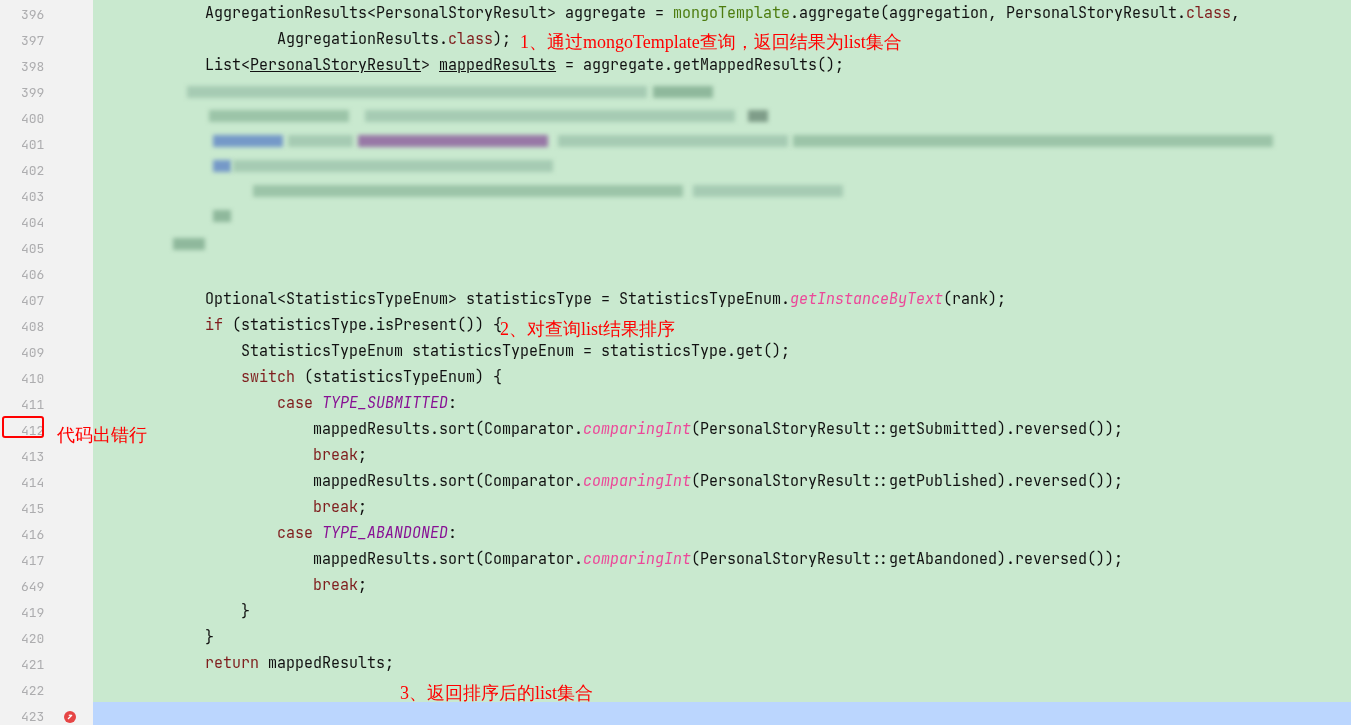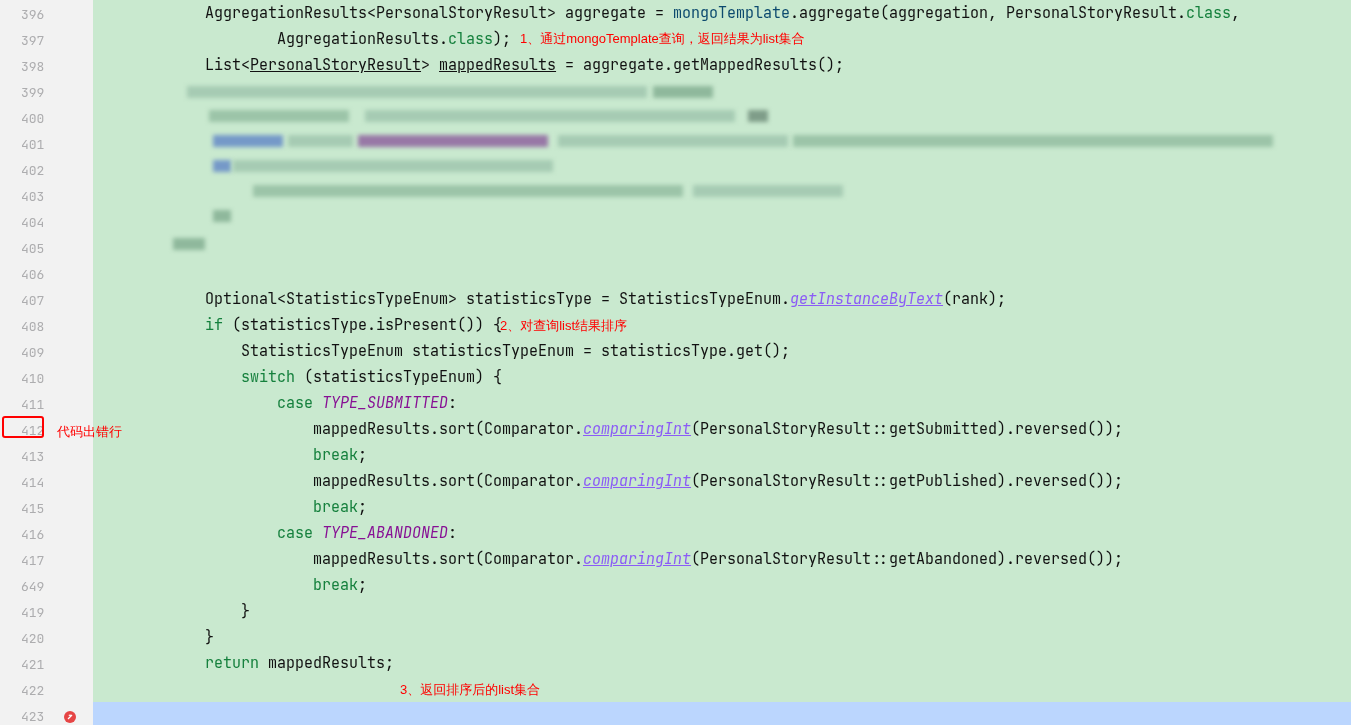--- a/index.html
+++ b/index.html
@@ -50,29 +50,29 @@
   background:#bbd6fe;
 }
 .code-line {
   height:26px;
   line-height:26px;
   white-space:pre;
   padding-left:4px;
   position:relative;
   color:#111;
 }
-.tok-kw { color:#15803d; }
-.tok-field { color:#0c4a6e; }
-.tok-static { color:#8b5cf6; font-style:italic;text-decoration:underline; }
+.tok-kw { color:#7f1d1d; }
+.tok-field { color:#4d7c0f; }
+.tok-static { color:#ec4899; font-style:italic; }
 .tok-const { color:#871094; font-style:italic; }
 .annotation {
   position:absolute;
   color:#ff0000;
-  font-family:Liberation Sans, sans-serif;
-  font-size:13px;
+  font-family:Liberation Serif, serif;
+  font-size:18px;
   pointer-events:none;
   z-index:10;
   text-align:right;
 }
 .err-box {
   position:absolute;
   border:2px solid #ff0000;
   border-radius:3px;
   pointer-events:none;
   z-index:9;

